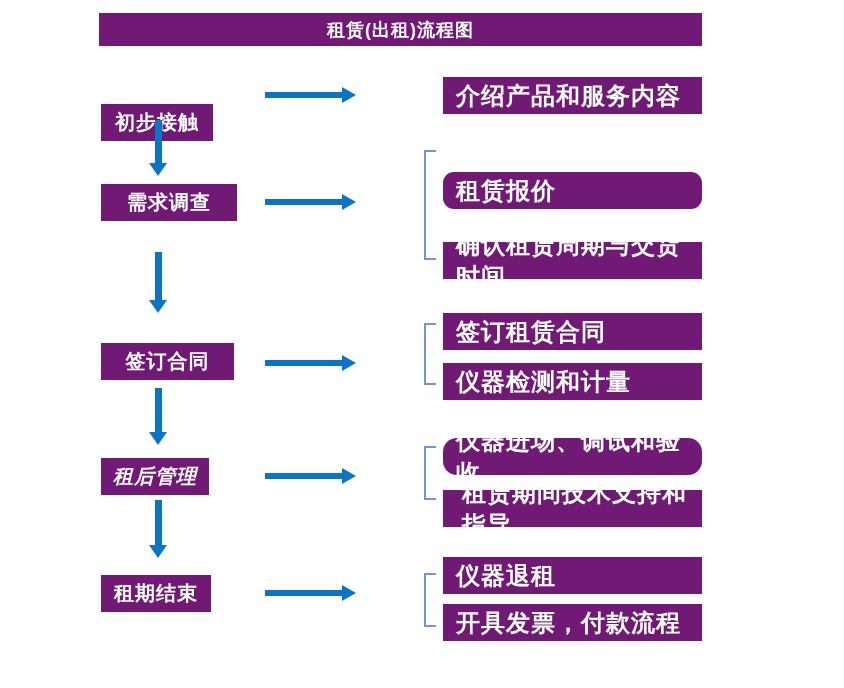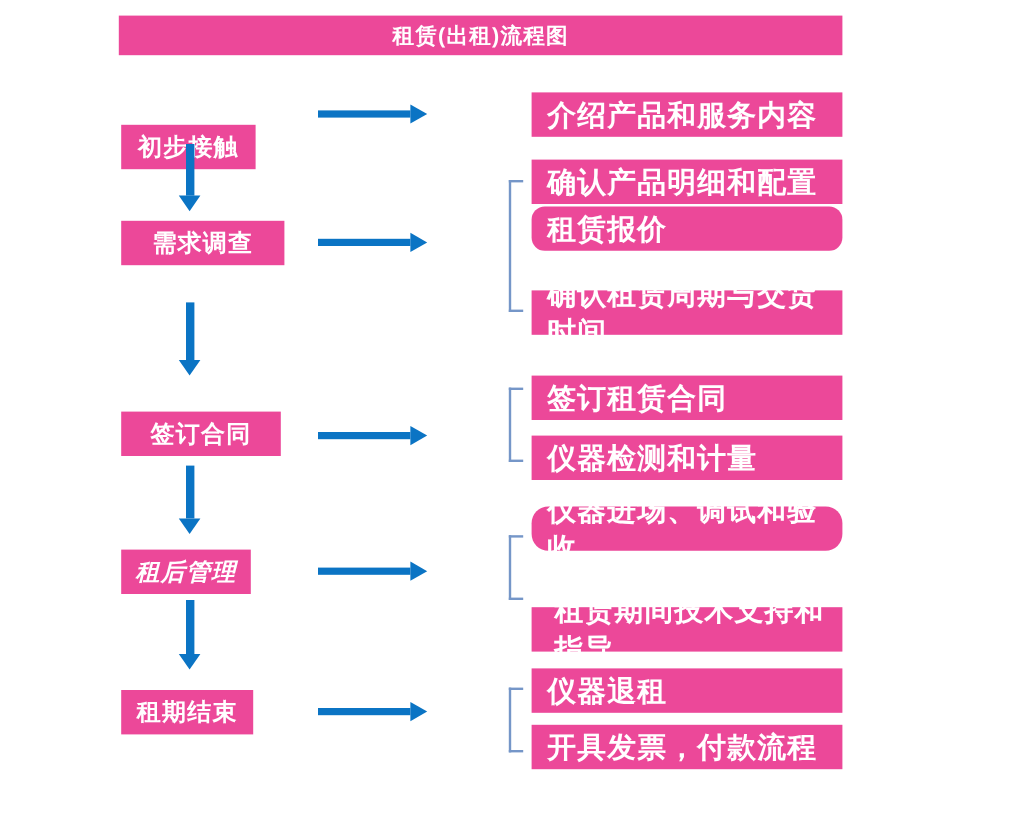--- a/index.html
+++ b/index.html
@@ -6,21 +6,21 @@
   .canvas {
     position: relative;
     width: 844px;
     height: 688px;
     background: #ffffff;
     font-family: "Liberation Sans", sans-serif;
     overflow: hidden;
   }
   .blue-box {
     position: absolute;
-    background: #ec4899;
+    background: #701a75;
     color: #ffffff;
     font-weight: bold;
     display: flex;
     align-items: center;
     box-sizing: border-box;
     letter-spacing: 1px;
   }
   .title-bar {
     left: 99px; top: 13px; width: 603px; height: 33px;
     font-size: 18px;
@@ -130,26 +130,25 @@
     <div class="arrow-head"></div>
   </div>
 
   <div class="bracket" style="top:150px; height:110px;"></div>
   <div class="bracket" style="top:323px; height:62px;"></div>
   <div class="bracket" style="top:446px; height:54px;"></div>
   <div class="bracket" style="top:573px; height:54px;"></div>
 
   <div class="blue-box output-box" style="top:77px;">介绍产品和服务内容</div>
 
-  <div class="blue-box output-box" style="top:133px;">确认产品明细和配置</div>
   <div class="blue-box output-box" style="top:172px;border-radius:11px;">租赁报价</div>
   <div class="blue-box output-box" style="top:242px;">确认租赁周期与交货时间</div>
 
   <div class="blue-box output-box" style="top:313px;">签订租赁合同</div>
   <div class="blue-box output-box" style="top:363px;">仪器检测和计量</div>
 
-  <div class="blue-box output-box" style="top:422px;border-radius:14px;">仪器进场、调试和验收</div>
-  <div class="blue-box output-box" style="top:506px;padding-left:19px;">租赁期间技术支持和指导</div>
+  <div class="blue-box output-box" style="top:438px;border-radius:14px;">仪器进场、调试和验收</div>
+  <div class="blue-box output-box" style="top:490px;padding-left:19px;">租赁期间技术支持和指导</div>
 
   <div class="blue-box output-box" style="top:557px;">仪器退租</div>
   <div class="blue-box output-box" style="top:604px;">开具发票，付款流程</div>
 
 </div>
 
 </body></html>

